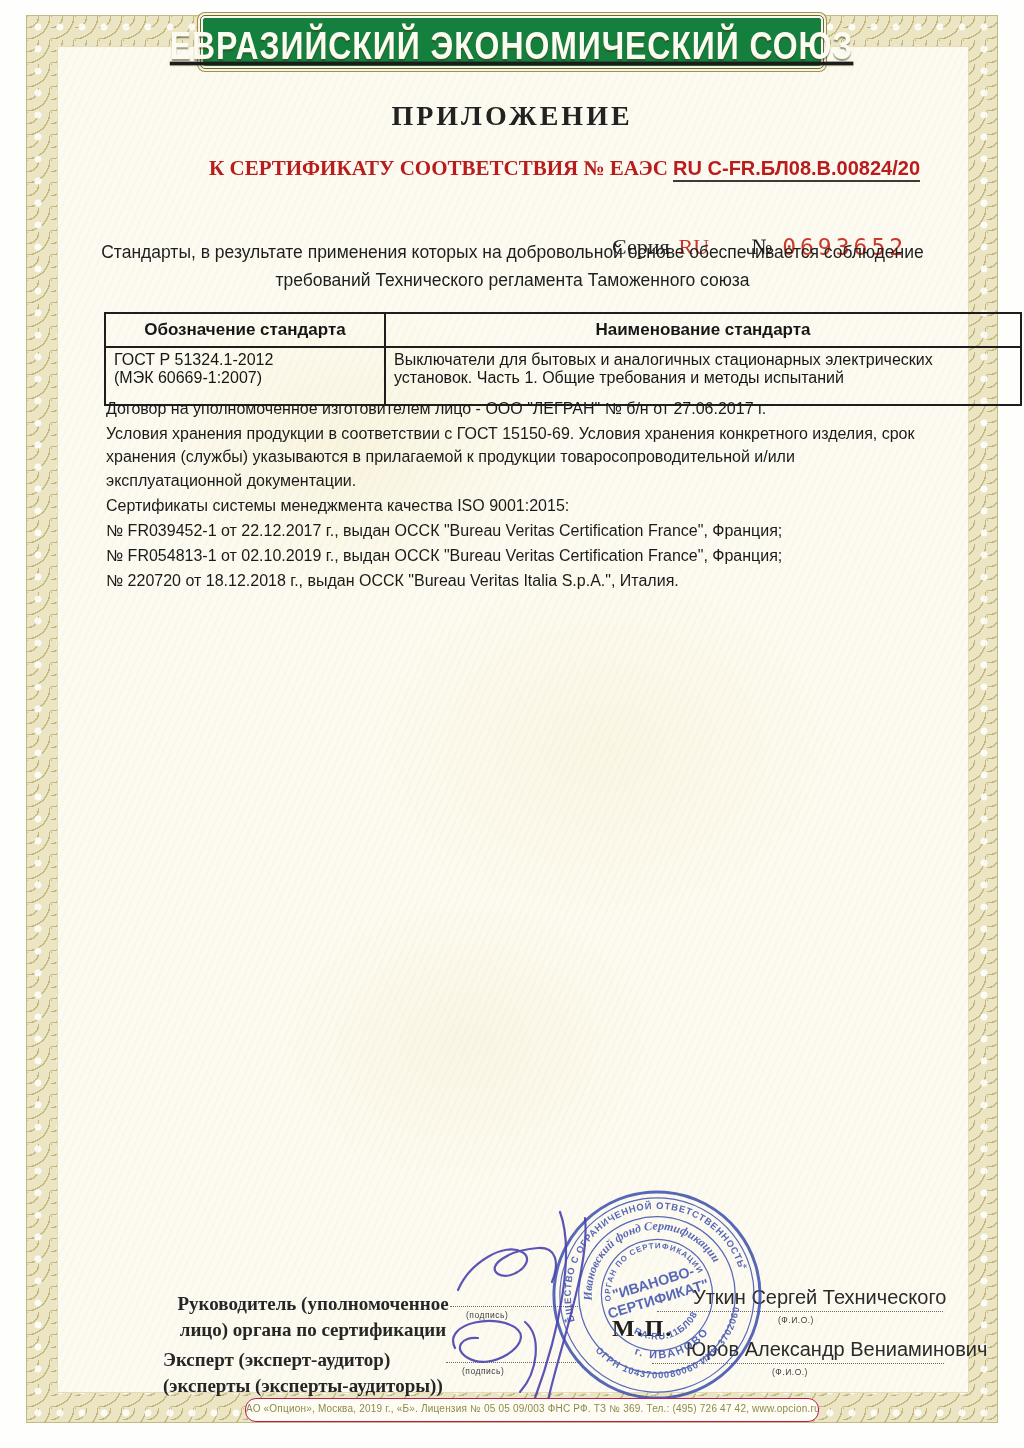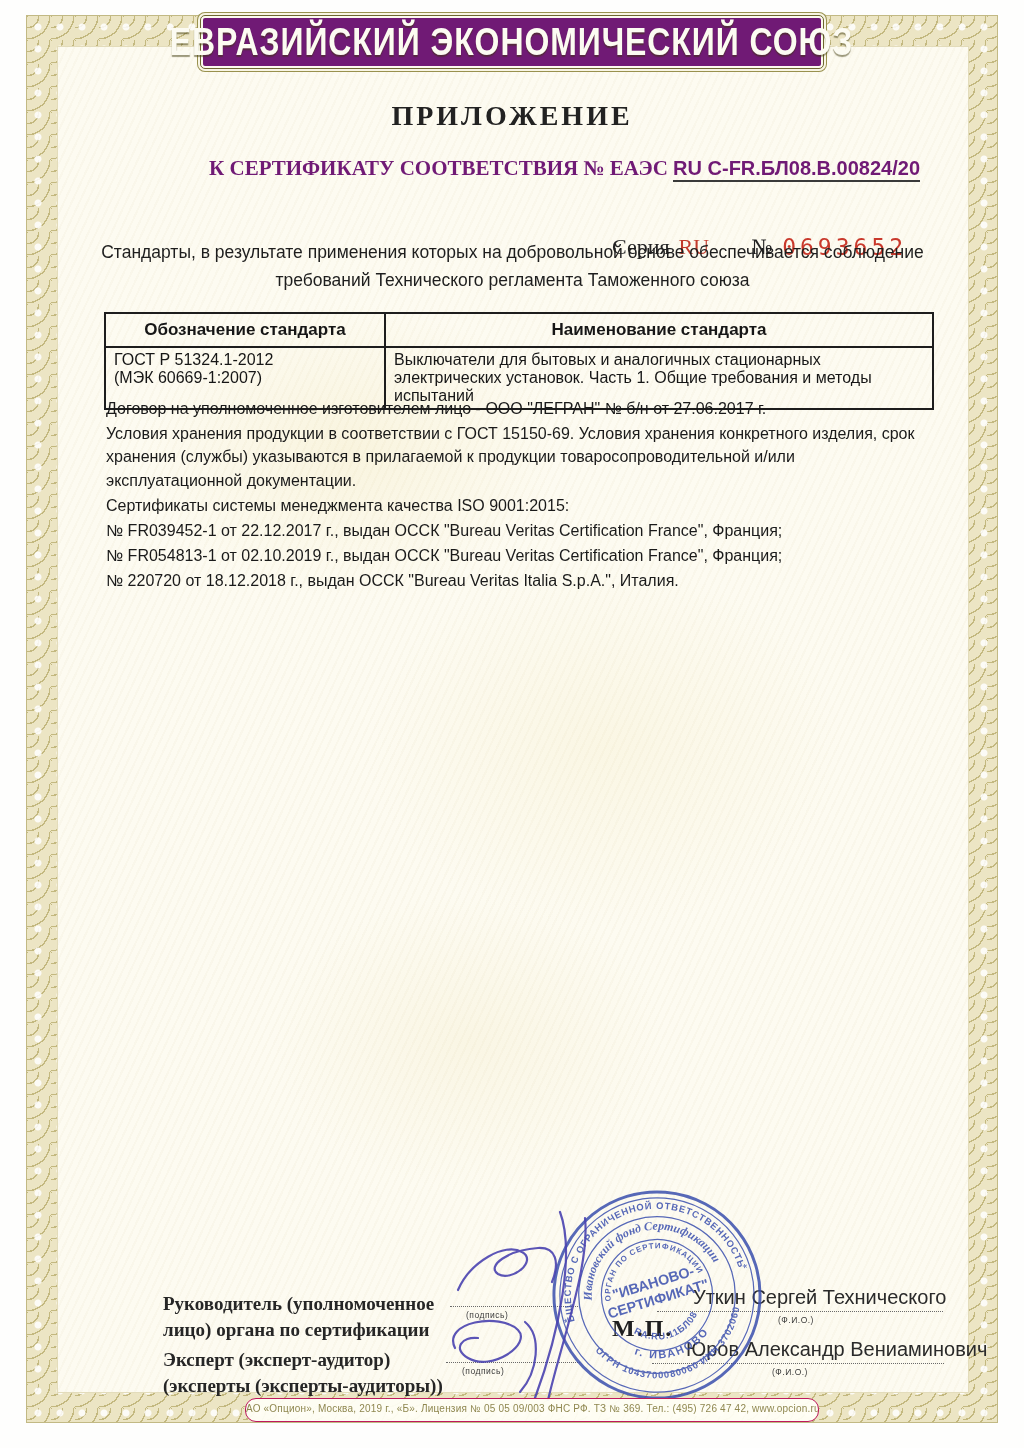--- a/index.html
+++ b/index.html
@@ -22,54 +22,54 @@
   .content::before{content:"";position:absolute;inset:0;pointer-events:none;
     background:
       radial-gradient(ellipse 300px 210px at 32% 30%, rgba(233,216,148,.20), rgba(0,0,0,0) 70%),
       radial-gradient(ellipse 340px 260px at 60% 52%, rgba(236,222,160,.16), rgba(0,0,0,0) 70%),
       radial-gradient(ellipse 280px 210px at 45% 74%, rgba(230,214,150,.14), rgba(0,0,0,0) 70%),
       repeating-linear-gradient(115deg, rgba(190,170,110,.05) 0 2px, rgba(0,0,0,0) 2px 7px);}
 
   
   .band{position:absolute;left:198px;top:13px;width:628px;height:58px;z-index:5;
     background:#f8f5e4;padding:3px;border-radius:7px;box-shadow:0 0 0 1px #99914e;box-sizing:border-box;}
-  .band-core{height:100%;background:#701a75;border:2px solid #fcfaee;outline:1px solid #6d662f;
-    border-radius:4px;display:flex;align-items:center;justify-content:center;box-sizing:border-box;}
+  .band-core{height:100%;background:#15803d;border:2px solid #fcfaee;outline:1px solid #6d662f;
+    border-radius:4px;display:flex;align-items:flex-end;justify-content:center;box-sizing:border-box;text-decoration:underline;}
   .band-core span{color:#fcfbf2;font-weight:bold;font-size:34px;letter-spacing:1px;
     transform:scale(.94,1.12);white-space:nowrap;text-shadow:0 1px 1px rgba(60,55,10,.5);}
 
   .abs{position:absolute;}
   .title{left:0;right:0;top:100px;text-align:center;font-family:"Liberation Serif",serif;
     font-weight:bold;font-size:28px;letter-spacing:3px;color:#222;}
   .subtitle{left:57px;width:910px;top:156px;text-align:center;padding-left:105px;box-sizing:border-box;
-    font-family:"Liberation Serif",serif;font-weight:bold;font-size:21px;color:#701a75;white-space:nowrap;}
+    font-family:"Liberation Serif",serif;font-weight:bold;font-size:21px;color:#b91c1c;white-space:nowrap;}
   .cert-no{font-family:"Liberation Sans",sans-serif;font-weight:bold;font-size:20px;
     border-bottom:2px solid #3a3a3a;padding-bottom:1px;}
   .series-line{left:612px;top:186px;display:flex;align-items:flex-start;
     font-family:"Liberation Serif",serif;font-size:22px;color:#232323;margin-top:48px;}
   .series-line .lbl{margin-right:9px;}
   .red{color:#c23a2b;}
   .series-line .num-sign{margin-left:42px;margin-right:10px;}
   .blank-no{font-family:"DejaVu Sans Mono",monospace;font-size:23px;letter-spacing:4px;color:#c9392c;}
 
   .intro{left:90px;width:845px;top:238px;text-align:center;font-size:17.5px;line-height:1.6;color:#1e1e1e;}
 
-  table.std{position:absolute;left:104px;top:312px;width:830px;border-collapse:collapse;
+  table.std{position:absolute;left:104px;top:312px;width:918px;border-collapse:collapse;
     font-size:16px;color:#161616;}
   table.std th,table.std td{border:2px solid #1d1d1d;padding:3px 8px;}
   table.std th{font-size:17px;font-weight:bold;text-align:center;height:26px;}
   table.std td{vertical-align:top;height:50px;}
   td.c1{width:262px;white-space:pre-line;}
 
   .paragraphs{left:106px;width:824px;top:397px;font-size:16px;line-height:1.45;color:#1a1a1a;}
   .paragraphs p{margin:0 0 2px 0;}
 
   .role{left:163px;width:300px;font-family:"Liberation Serif",serif;font-weight:bold;
     font-size:19px;line-height:1.35;color:#262626;white-space:pre-line;}
-  .role1{top:1291px;} .role2{top:1347px;}
+  .role1{top:1291px;text-align:center;} .role2{top:1347px;}
   .dotline{border-bottom:1.5px dotted #6b6b6b;height:0;}
   .sig1-line{left:450px;top:1306px;width:128px;}
   .sig2-line{left:446px;top:1362px;width:134px;}
   .small-cap{font-size:8.5px;letter-spacing:.5px;color:#3b3b3b;}
   .cap-sign1{left:466px;top:1310px;} .cap-sign2{left:462px;top:1366px;}
   .name{font-size:20px;color:#2a2a2a;white-space:nowrap;}
   .name1{left:693px;top:1286px;} .name2{left:686px;top:1338px;}
   .fio1-line{left:657px;top:1311px;width:286px;} .fio2-line{left:652px;top:1363px;width:292px;}
   .cap-fio1{left:778px;top:1315px;} .cap-fio2{left:772px;top:1367px;}
   .mp{left:612px;top:1315px;font-family:Liberation Serif, serif;font-weight:bold;

